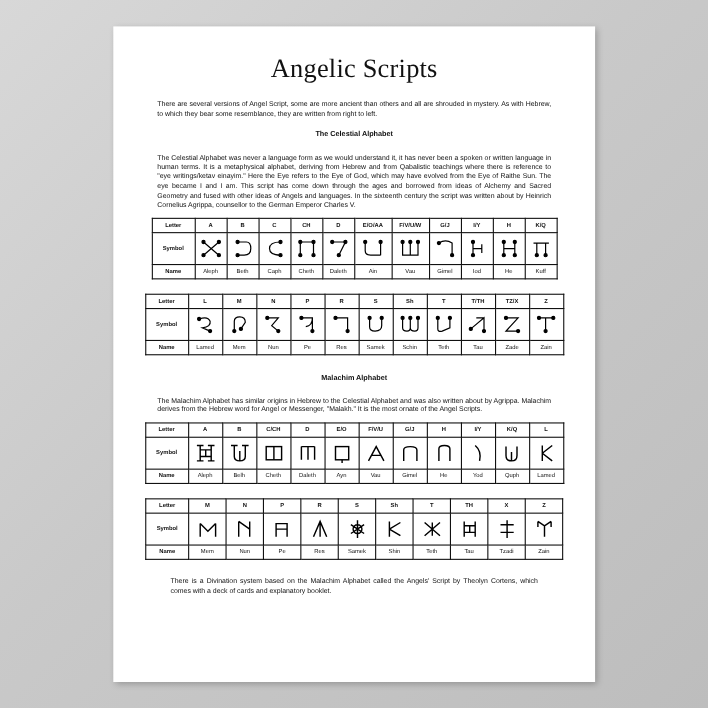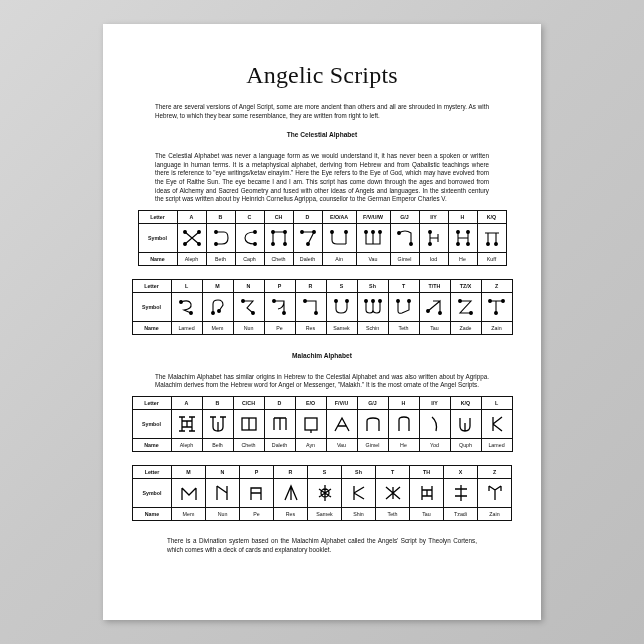--- a/index.html
+++ b/index.html
@@ -29,21 +29,21 @@
     background: #ffffff;
     box-shadow: 2px 2px 6px rgba(0,0,0,0.25);
     overflow: hidden;
   }
   .sheet {
     position: absolute;
     left: 0;
     top: 0;
     width: 438px;
     height: 596px;
-    padding: 16px;
+    padding: 4px;
     box-sizing: border-box;
   }
   .title {
     text-align: center;
     font-size: 24px;
     font-weight: normal;
     letter-spacing: 0.2px;
     margin: 22px 0 0 0;
     color: #111;
     font-family: "Liberation Serif", serif;

